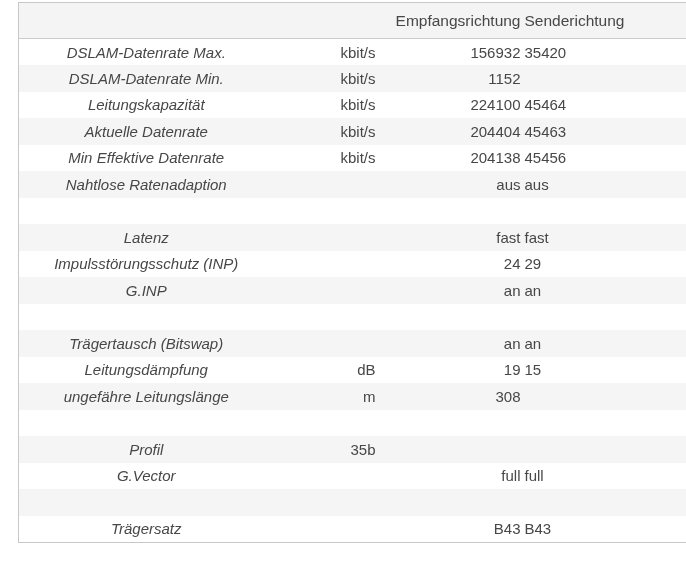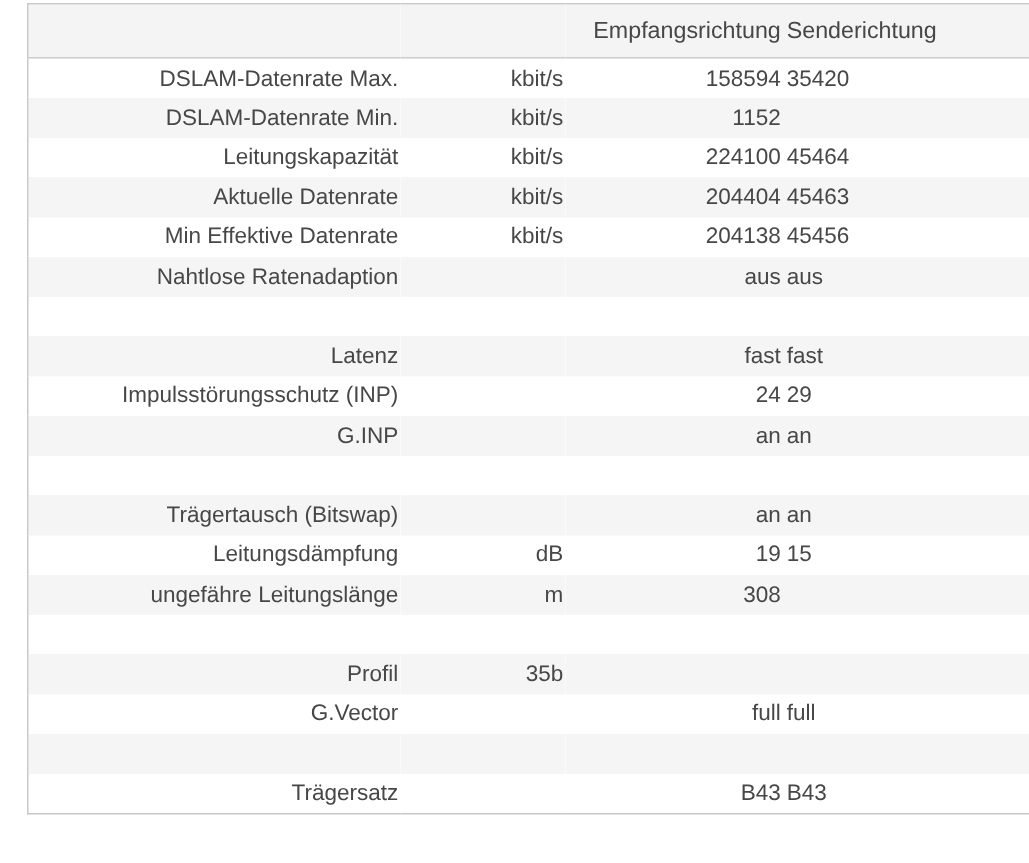--- a/index.html
+++ b/index.html
@@ -38,21 +38,21 @@
   }
   tbody td {
     height: 26.5px;
     vertical-align: middle;
     overflow: hidden;
     white-space: nowrap;
   }
   tbody tr:nth-child(even) {
     background: var(--zebra-row, #f5f5f5);
   }
-  .col-label   { width: 248px; text-align: right;  padding-left: 8px; }
+  .col-label   { width: 248px; text-align: center;  padding-left: 8px; font-style: italic; }
   .col-unit    { width: 110px; text-align: right;  padding-left: 4px; }
   .col-receive { width: 147px; text-align: right; padding-right: 3px; }
   .col-send    {               text-align: left; padding-right: 3px; }
 </style>
 </head>
 <body>
 
 <div class="table-wrap">
   <table class="dsl-table">
     <thead>
@@ -60,21 +60,21 @@
         <th class="col-label"></th>
         <th class="col-unit"></th>
         <th class="col-receive">Empfangsrichtung</th>
         <th class="col-send">Senderichtung</th>
       </tr>
     </thead>
     <tbody>
         <tr>
           <td class="col-label">DSLAM-Datenrate Max.</td>
           <td class="col-unit">kbit/s</td>
-          <td class="col-receive">158594</td>
+          <td class="col-receive">156932</td>
           <td class="col-send">35420</td>
         </tr>
         <tr>
           <td class="col-label">DSLAM-Datenrate Min.</td>
           <td class="col-unit">kbit/s</td>
           <td class="col-receive">1152</td>
           <td class="col-send"></td>
         </tr>
         <tr>
           <td class="col-label">Leitungskapazität</td>

